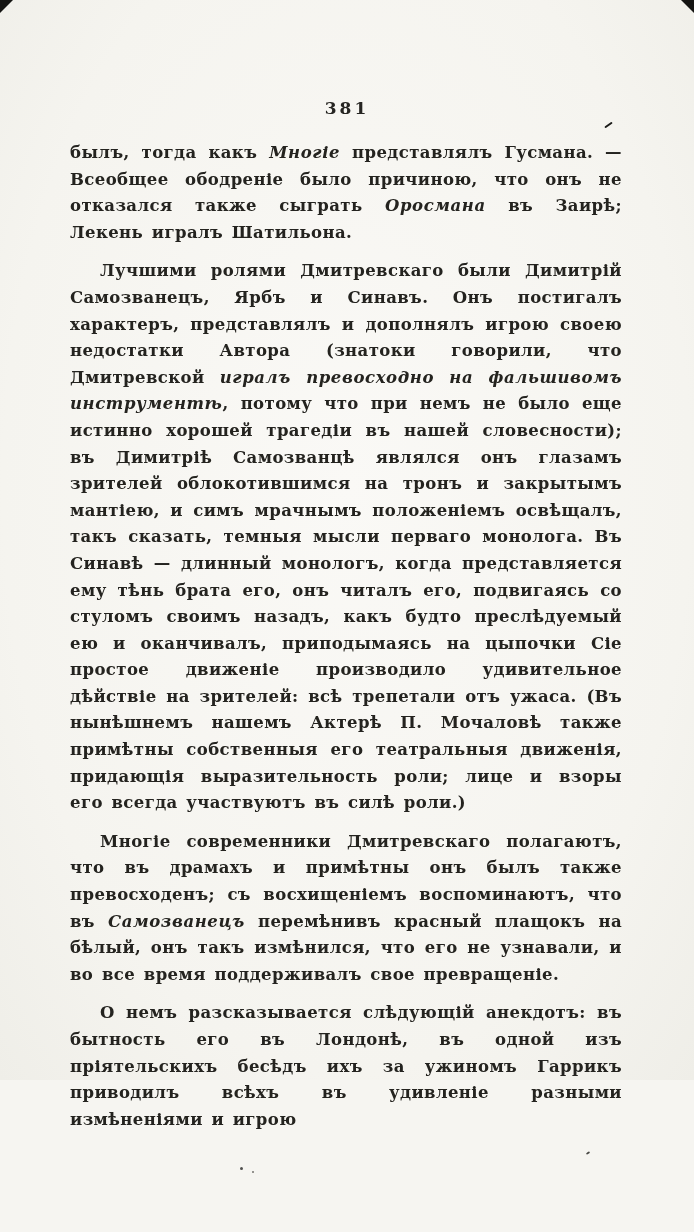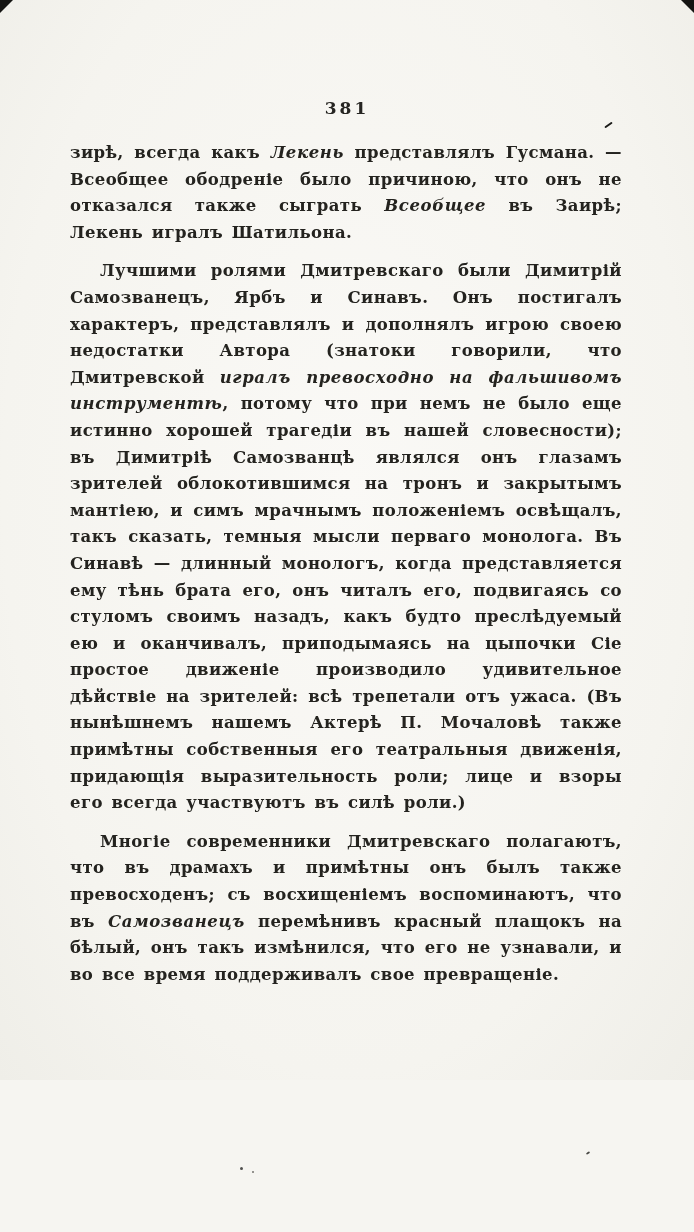--- a/index.html
+++ b/index.html
@@ -109,18 +109,19 @@
   <div class="artifact corner-tl"></div>
   <div class="artifact corner-tr"></div>
   <div class="artifact tick-right"></div>
   <div class="artifact speck-1"></div>
   <div class="artifact speck-2"></div>
   <div class="artifact speck-3"></div>
 
   <div class="page-number">381</div>
 
   <div class="text-block">
-      <p><span>зирѣ, всегда какъ </span><span class="italic">Лекень</span><span> представлялъ Гусмана. — Всеобщее ободреніе было причиною, что онъ не отказался также сыграть </span><span class="italic">Всеобщее</span><span> въ Заирѣ; Лекень игралъ Шатильона.</span></p>
+      <p><span>былъ, тогда какъ </span><span class="italic">Многіе</span><span> представлялъ Гусмана. — Всеобщее ободреніе было причиною, что онъ не отказался также сыграть </span><span class="italic">Оросмана</span><span> въ Заирѣ; Лекень игралъ Шатильона.</span></p>
       <p class="indent"><span>Лучшими ролями Дмитревскаго были Димитрій Самозванецъ, Ярбъ и Синавъ. Онъ постигалъ характеръ, представлялъ и дополнялъ игрою своею недостатки Автора (знатоки говорили, что Дмитревской </span><span class="italic">игралъ превосходно на фальшивомъ инструментѣ</span><span>, потому что при немъ не было еще истинно хорошей трагедіи въ нашей словесности); въ Димитріѣ Самозванцѣ являлся онъ глазамъ зрителей облокотившимся на тронъ и закрытымъ мантіею, и симъ мрачнымъ положеніемъ освѣщалъ, такъ сказать, темныя мысли перваго монолога. Въ Синавѣ — длинный монологъ, когда представляется ему тѣнь брата его, онъ читалъ его, подвигаясь со стуломъ своимъ назадъ, какъ будто преслѣдуемый ею и оканчивалъ, приподымаясь на цыпочки Сіе простое движеніе производило удивительное дѣйствіе на зрителей: всѣ трепетали отъ ужаса. (Въ нынѣшнемъ нашемъ Актерѣ П. Мочаловѣ также примѣтны собственныя его театральныя движенія, придающія выразительность роли; лице и взоры его всегда участвуютъ въ силѣ роли.)</span></p>
       <p class="indent"><span>Многіе современники Дмитревскаго полагаютъ, что въ драмахъ и примѣтны онъ былъ также превосходенъ; съ восхищеніемъ воспоминаютъ, что въ </span><span class="italic">Самозванецъ</span><span> перемѣнивъ красный плащокъ на бѣлый, онъ такъ измѣнился, что его не узнавали, и во все время поддерживалъ свое превращеніе.</span></p>
+      <p class="indent"><span>О немъ разсказывается слѣдующій анекдотъ: въ бытность его въ Лондонѣ, въ одной изъ пріятельскихъ бесѣдъ ихъ за ужиномъ Гаррикъ приводилъ всѣхъ въ удивленіе разными измѣненіями и игрою</span></p>
     </div>
 
 </div>
 
 </body></html>

